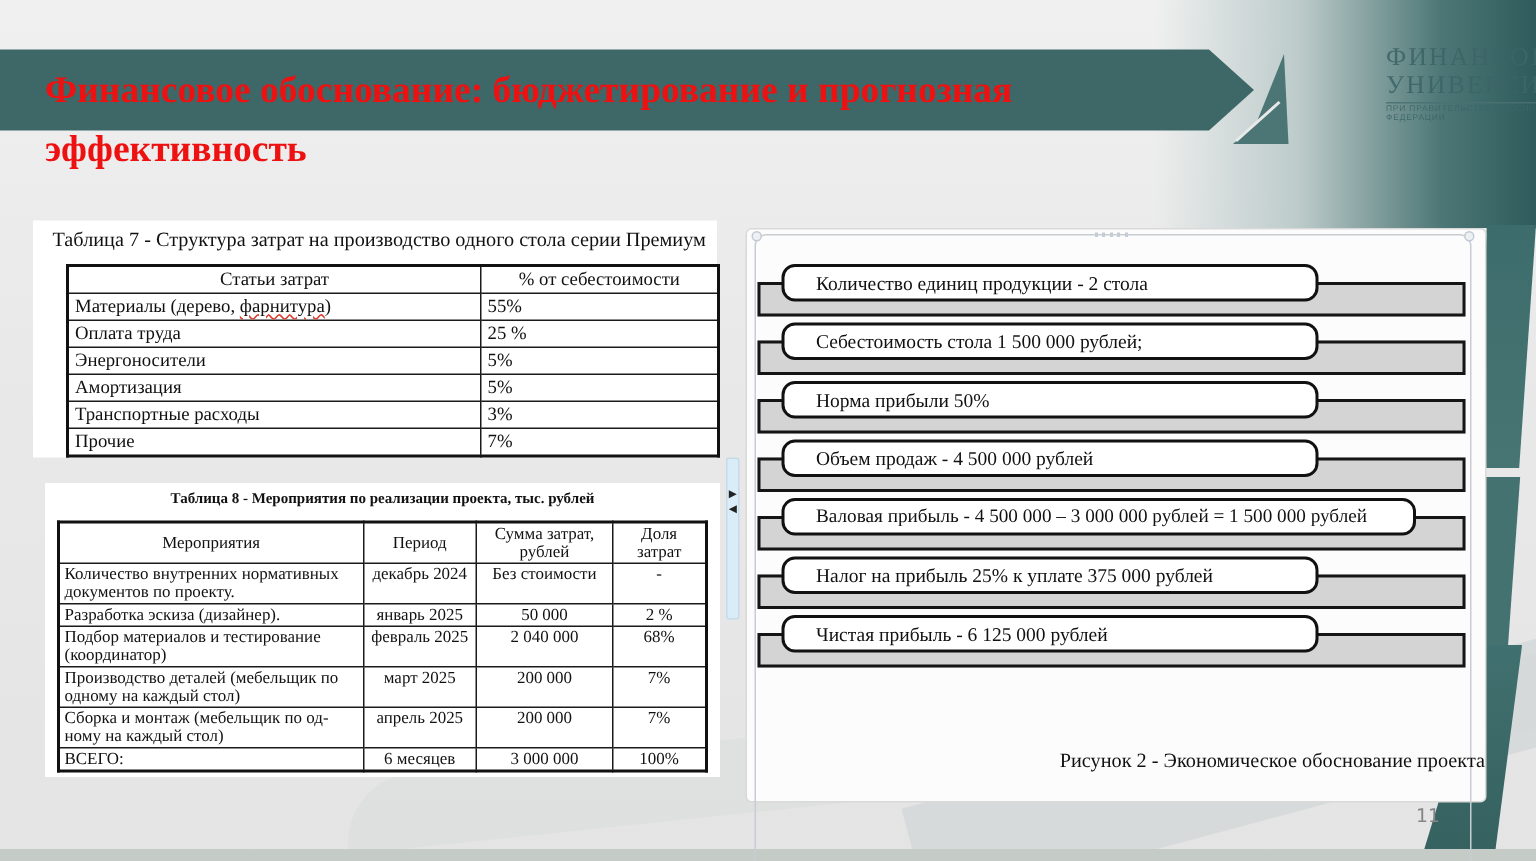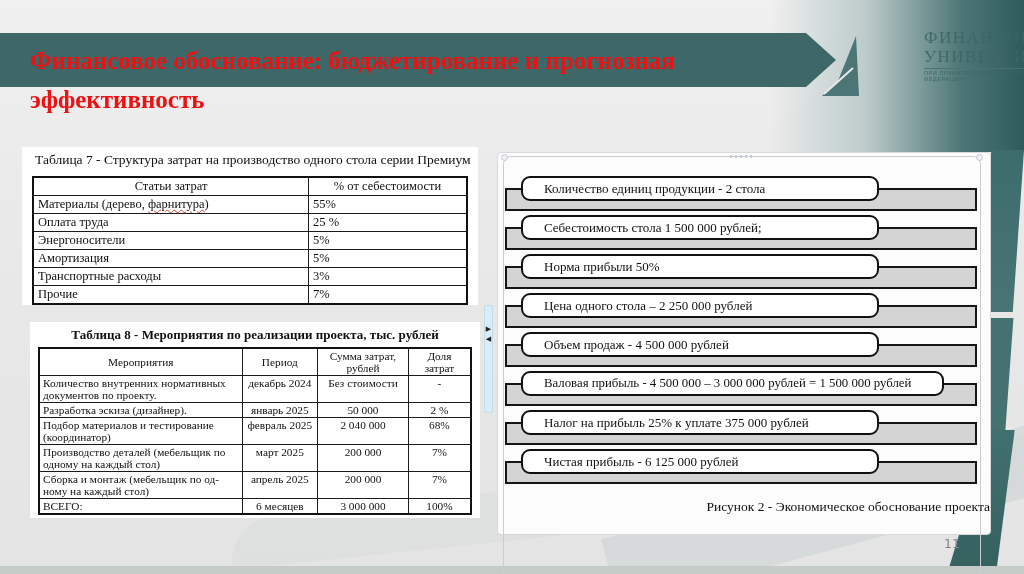--- a/index.html
+++ b/index.html
@@ -32,23 +32,23 @@
   .logo svg{flex:0 0 auto;margin-top:6px;}
   .logo-text{margin-left:4px;color:#3d6567;opacity:.9;}
   .logo-l1,.logo-l2{font-size:17px;line-height:19px;letter-spacing:1.5px;font-weight:normal;}
   .logo-sub{margin-top:2px;padding-top:1px;border-top:1px solid #4a7173;
     font-family:"Liberation Sans","DejaVu Sans",sans-serif;font-size:5.6px;letter-spacing:.55px;}
   
   .panel{position:absolute;background:#fff;z-index:5;}
   .panel-t7{left:22px;top:147px;width:456px;height:158px;}
   .panel-t8{left:30px;top:322px;width:450px;height:196px;}
   .t-caption7{position:absolute;left:13px;top:5px;font-size:13.5px;white-space:nowrap;}
-  .t-caption8{position:absolute;left:0;top:5px;width:100%;text-align:center;font-size:13px;font-weight:bold;white-space:nowrap;}
+  .t-caption8{position:absolute;left:0;top:5px;width:100%;text-align:center;font-size:10px;font-weight:bold;white-space:nowrap;}
   table{border-collapse:collapse;table-layout:fixed;}
-  .tbl7{position:absolute;left:10px;top:29px;width:436px;font-size:12.5px;border:2px solid #111;}
+  .tbl7{position:absolute;left:22px;top:29px;width:436px;font-size:12.5px;border:2px solid #111;}
   .tbl7 th,.tbl7 td{border:1px solid #1a1a1a;height:17px;padding:0 4px;font-weight:normal;text-align:left;overflow:hidden;white-space:nowrap;}
   .tbl7 th{text-align:center;}
   .sq{text-decoration:underline;text-decoration-style:wavy;text-decoration-color:#e03a2f;text-decoration-thickness:1px;}
   .tbl8{position:absolute;left:8px;top:25px;width:434px;font-size:11.3px;line-height:12px;border:2px solid #111;}
   .tbl8 th,.tbl8 td{border:1px solid #1a1a1a;padding:1px 3px;font-weight:normal;vertical-align:top;overflow:hidden;}
   .tbl8 th{text-align:center;white-space:pre-line;vertical-align:middle;}
   .tbl8 td{text-align:center;white-space:pre-line;}
   .tbl8 td.c0{text-align:left;}
   
   .figure-area{position:absolute;left:497px;top:152px;width:494px;height:383px;z-index:5;
@@ -228,24 +228,20 @@
           <div class="fig-row">
             <div class="fig-bar"></div>
             <div class="fig-box">Себестоимость стола 1 500 000 рублей;</div>
           </div>
           <div class="fig-row">
             <div class="fig-bar"></div>
             <div class="fig-box">Норма прибыли 50%</div>
           </div>
           <div class="fig-row">
             <div class="fig-bar"></div>
-            <div class="fig-box">Цена одного стола – 2 250 000 рублей</div>
-          </div>
-          <div class="fig-row">
-            <div class="fig-bar"></div>
             <div class="fig-box">Объем продаж  - 4 500 000 рублей</div>
           </div>
           <div class="fig-row">
             <div class="fig-bar"></div>
             <div class="fig-box wide">Валовая прибыль - 4 500 000 – 3 000 000 рублей =  1 500 000 рублей</div>
           </div>
           <div class="fig-row">
             <div class="fig-bar"></div>
             <div class="fig-box">Налог на прибыль 25% к уплате 375 000 рублей</div>
           </div>

